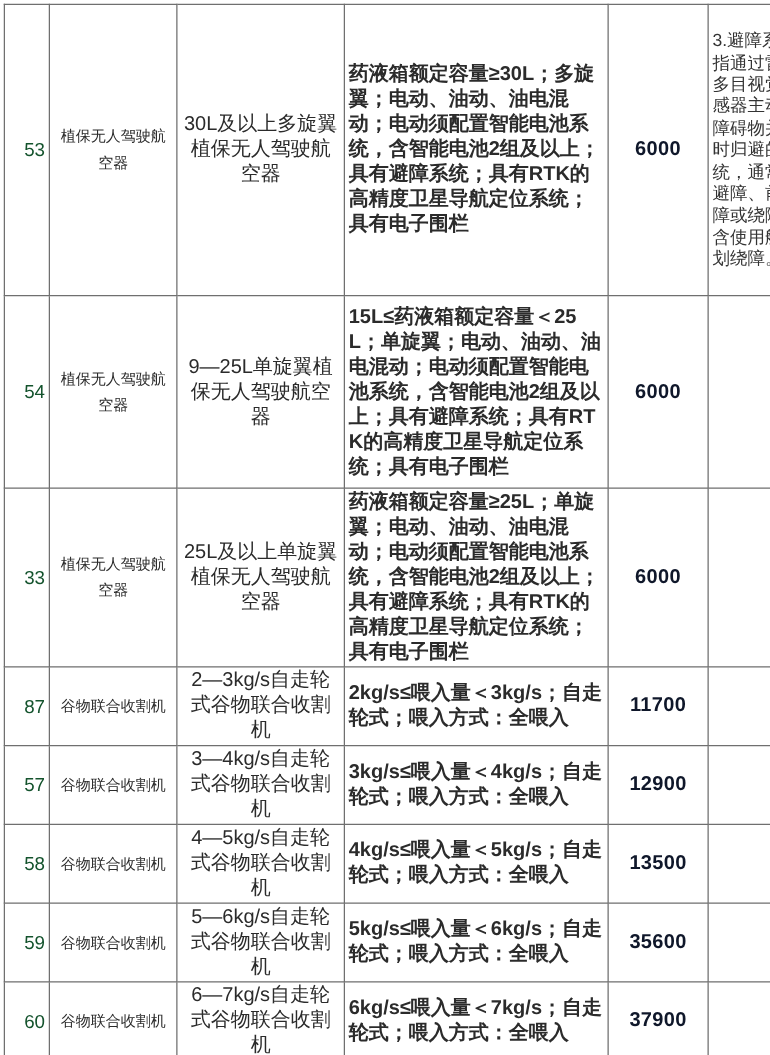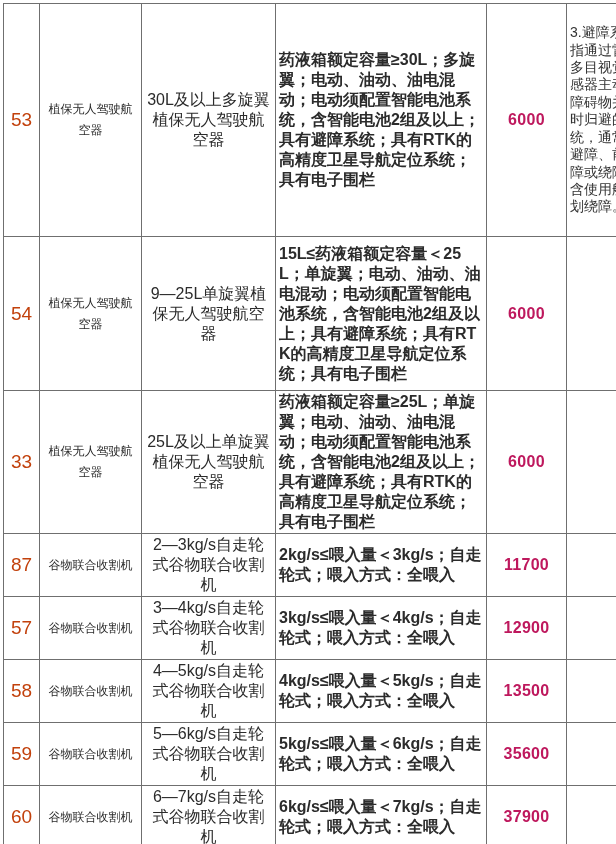--- a/index.html
+++ b/index.html
@@ -11,25 +11,25 @@
     border-collapse:collapse;table-layout:fixed;width:612px;
     margin:3px 0 0 3px;background:#fff;
   }
   table.grid td{
     border:1.5px solid #6f6f6f;
     vertical-align:middle;
     padding:1px 3px;
     overflow:hidden;
     word-break:break-all;
   }
-  td.c-no{width:29px;text-align:center;font-size:19px;color:#c2410c;}
+  td.c-no{width:29px;text-align:right;font-size:15px;color:#14532d;}
   td.c-cat{width:95px;text-align:center;font-size:12px;line-height:21px;padding:1px 2px;}
   td.c-name{width:127px;text-align:center;font-size:16px;line-height:20px;padding:1px 4px;}
   td.c-req{width:204px;text-align:left;font-size:16px;line-height:20px;padding:1px 4px;font-weight:bold;}
-  td.c-amt{width:73px;text-align:center;font-weight:bold;font-size:16px;color:#be185d;letter-spacing:0.3px;}
+  td.c-amt{width:73px;text-align:center;font-weight:bold;font-size:16px;color:#0f172a;letter-spacing:0.3px;}
   td.c-note{width:84px;vertical-align:top;text-align:left;font-size:14px;line-height:17.4px;padding:3px 2px;color:#333;}
   tr.r-tall1{height:233px;}
   tr.r-tall2{height:154px;}
   tr.r-tall3{height:138px;}
   tr.r-std{height:63px;}
   tr.r-last{height:52px;}
 </style>
 </head>
 <body>
 

